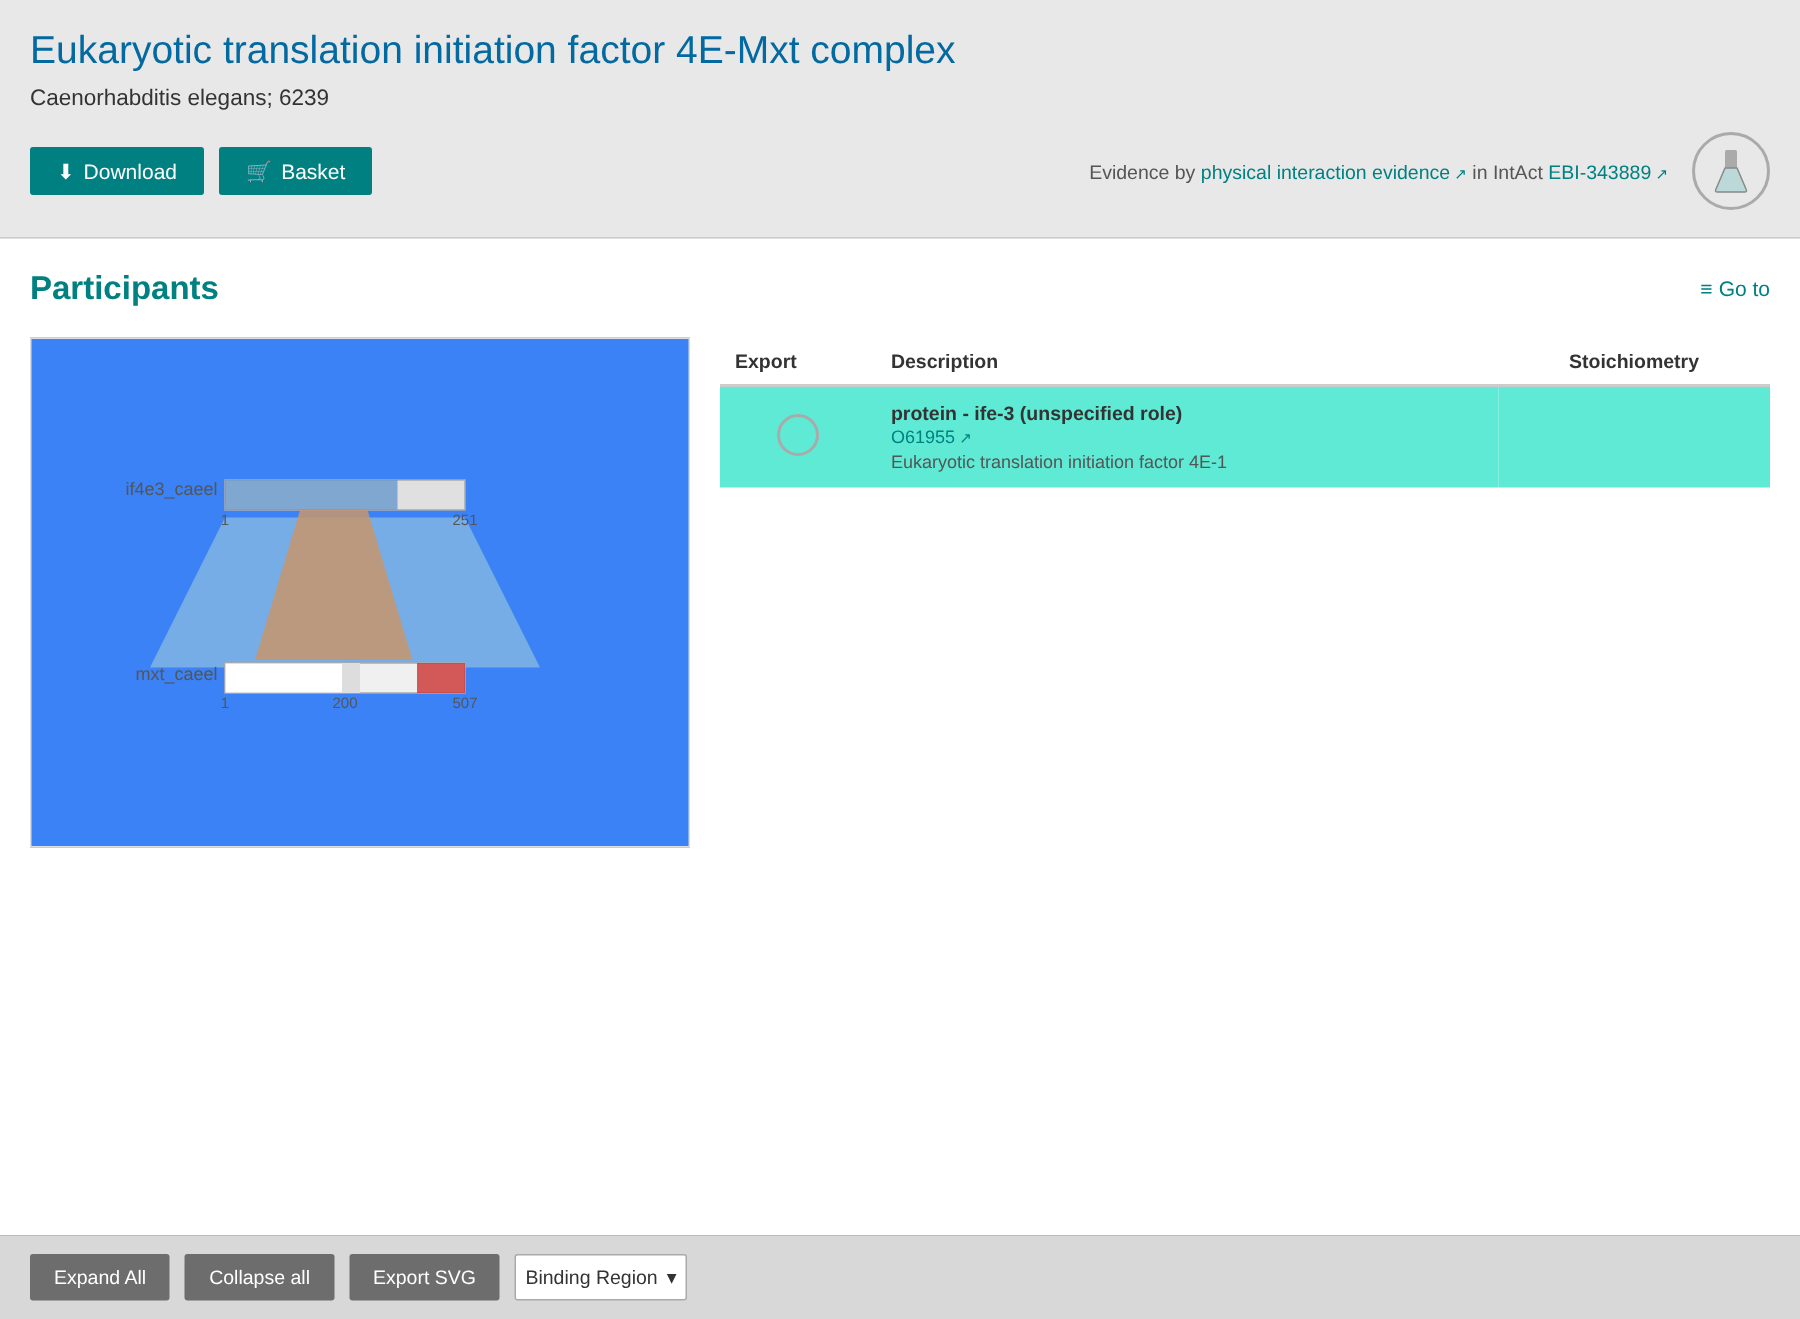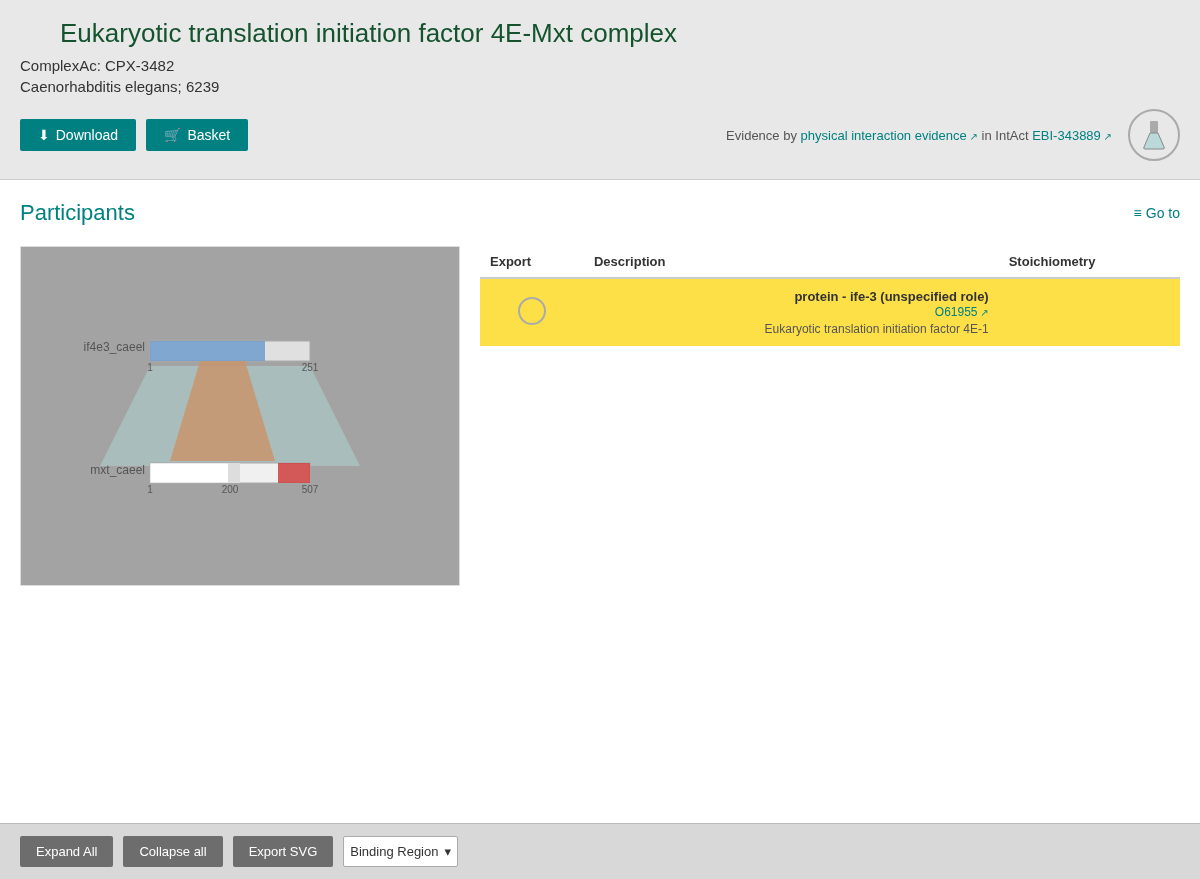--- a/index.html
+++ b/index.html
@@ -6,24 +6,23 @@
     body { font-family: Arial, sans-serif; font-size: 14px; background: #fff; color: #333; }
 
     
     .header-section {
       background: #e8e8e8;
       padding: 18px 20px 18px 20px;
       border-bottom: 1px solid #ccc;
     }
     .page-title {
       font-size: 26px;
-      color: #14532d;
+      color: #0369a1;
       font-weight: normal;
       margin-bottom: 8px;
-      margin-left: 40px;
     }
     .complex-ac {
       font-size: 15px;
       color: #333;
       margin-bottom: 4px;
     }
     .organism {
       font-size: 15px;
       color: #333;
       margin-bottom: 14px;
@@ -85,21 +84,21 @@
     
     .participants-header {
       display: flex;
       justify-content: space-between;
       align-items: center;
       margin-bottom: 20px;
     }
     .participants-title {
       font-size: 22px;
       color: #008080;
-      font-weight: normal;
+      font-weight: bold;
     }
     .goto-link {
       color: #008080;
       font-size: 14px;
       cursor: pointer;
       display: flex;
       align-items: center;
       gap: 4px;
       text-decoration: none;
     }
@@ -109,21 +108,21 @@
       display: flex;
       gap: 20px;
       align-items: flex-start;
     }
 
     
     .diagram-area {
       flex: 0 0 440px;
       min-height: 340px;
       border: 1px solid #ddd;
-      background: #a3a3a3;
+      background: #3b82f6;
       position: relative;
       display: flex;
       align-items: center;
       justify-content: center;
     }
 
     
     .table-area {
       flex: 1;
     }
@@ -136,32 +135,31 @@
       border-bottom: 2px solid #ccc;
     }
     .participants-table th {
       padding: 8px 10px;
       text-align: left;
       color: #333;
       font-weight: bold;
       font-size: 13px;
     }
     .participants-table th.stoich {
-      text-align: left;
+      text-align: center;
     }
     .participants-table td {
       padding: 10px 10px;
       vertical-align: top;
     }
     .participants-table tr.row-odd {
       background: #fff;
     }
     .participants-table tr.row-even {
-      background: #fde047;
-      text-align: right;
+      background: #5eead4;
     }
     .participants-table .legend-cell {
       text-align: center;
       vertical-align: middle;
     }
     .legend-circle {
       width: 28px;
       height: 28px;
       border-radius: 50%;
       border: 2px solid #aaa;
@@ -221,24 +219,20 @@
     .ext-link::after {
       content: " ↗";
       font-size: 10px;
     }
   </style>
 </head>
 <body>
 
 <div class="header-section">
   <h1 class="page-title">Eukaryotic translation initiation factor 4E-Mxt complex</h1>
-  <div class="complex-ac">
-    <span>ComplexAc:</span>
-    <span>CPX-3482</span>
-  </div>
   <div class="organism">Caenorhabditis elegans; 6239</div>
   <div class="header-buttons">
     <div class="btn-group">
       <button class="btn-teal">
         <span>⬇</span>
         <span>Download</span>
       </button>
       <button class="btn-teal">
         <span>🛒</span>
         <span>Basket</span>

